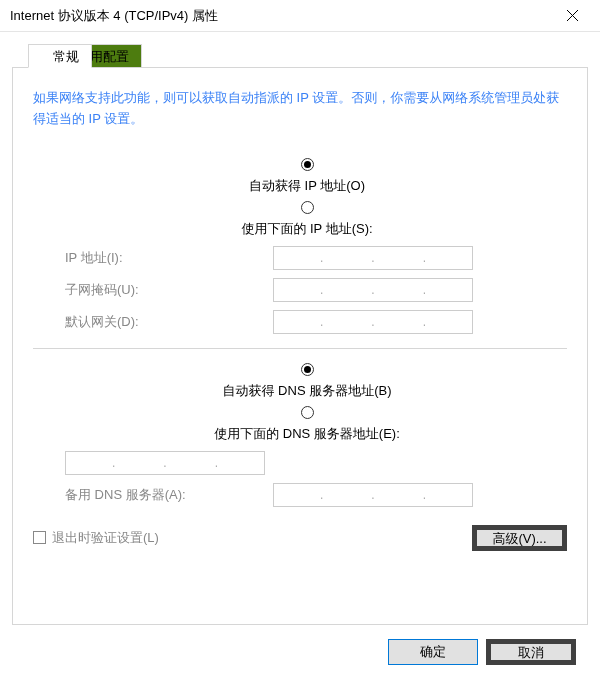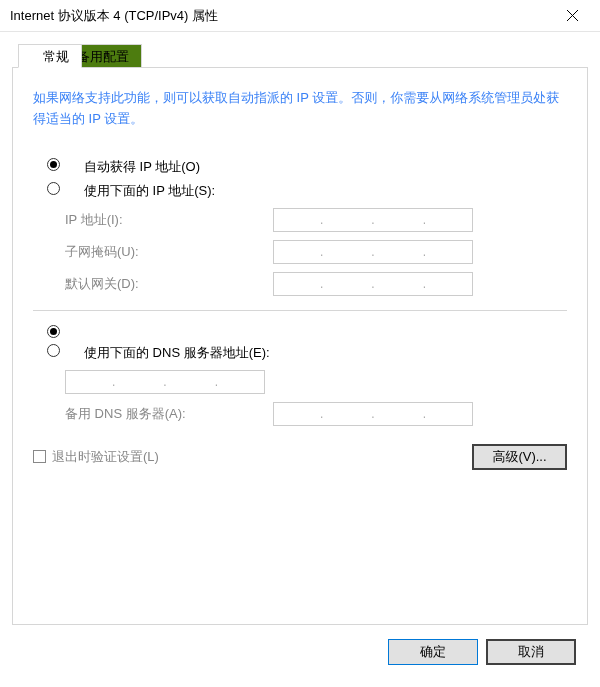--- a/index.html
+++ b/index.html
@@ -32,42 +32,42 @@
   .tab-strip { position:relative; height:24px; }
   .tab {
     position:absolute; top:0; height:24px;
     padding: 3px 12px 0 12px;
     font-size:13px;
     border:1px solid #d6d6d6;
     background:#fff;
     display:inline-block;
   }
   .tab.active {
-    left:6px;
+    left:16px;
     border-bottom:1px solid #fff;
     z-index:2;
     padding-left:24px;
   }
   .tab.inactive {
     left:52px;
     background:#4d7c0f;
     z-index:1;
   }
 
   .panel {
     border:1px solid #d6d6d6;
     margin-top:-1px;
     padding: 20px 20px 12px 20px;
     position:relative;
     height: 558px;
   }
 
   .desc { line-height:1.6; color:#3b82f6; margin-bottom: 28px; }
 
-  .radio-row { margin: 6px 0; display:flex; align-items:flex-start; gap:24px; }
+  .radio-row { margin: 6px 0; display:flex; align-items:center; gap:6px;flex-direction:column; }
   .radio {
     width:13px; height:13px; border:1px solid #333; border-radius:50%;
     display:inline-flex; align-items:center; justify-content:center; flex:none;
     background:#fff;
   }
   .radio.selected::after {
     content:""; width:7px; height:7px; background:#000; border-radius:50%;
   }
 
   .field-row {
@@ -91,21 +91,21 @@
     margin-top: 18px;
   }
   .checkbox {
     width:13px; height:13px; border:1px solid #888; background:#fff;
     display:inline-block; margin-right:6px; flex:none;
   }
   .chk-label { color:#888; display:flex; align-items:center; }
 
   .btn {
     min-width:90px; height:26px;
-    border:2px solid #404040; background:#e1e1e1;
+    border:5px solid #404040; background:#e1e1e1;
     font-size:13px; font-family:inherit;
     padding:0 12px;
     cursor:default;
   }
   .btn-advanced { min-width:95px; }
 
   .footer-buttons {
     display:flex; justify-content:flex-end; gap:8px;
     padding: 14px 24px 0 12px;
   }
@@ -171,20 +171,21 @@
             <span class="dot">.</span>
           </div>
       </div>
     </div>
 
     <hr class="divider">
 
     <div class="group-indent">
       <div class="radio-row">
         <span class="radio selected"></span>
+        <span>自动获得 DNS 服务器地址(B)</span>
       </div>
       <div class="radio-row">
         <span class="radio"></span>
         <span>使用下面的 DNS 服务器地址(E):</span>
       </div>
 
       <div class="field-row">
         <div class="ip-input">
             <span class="dot">.</span>
             <span class="dot">.</span>

